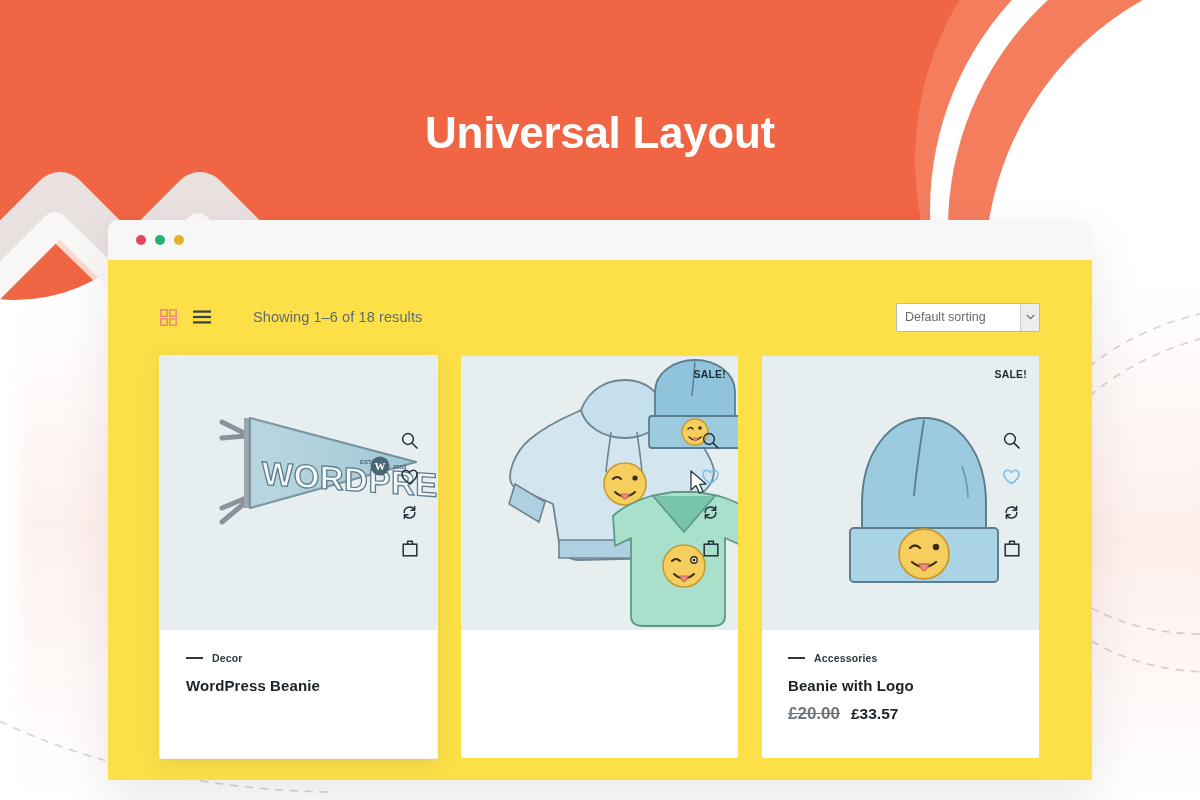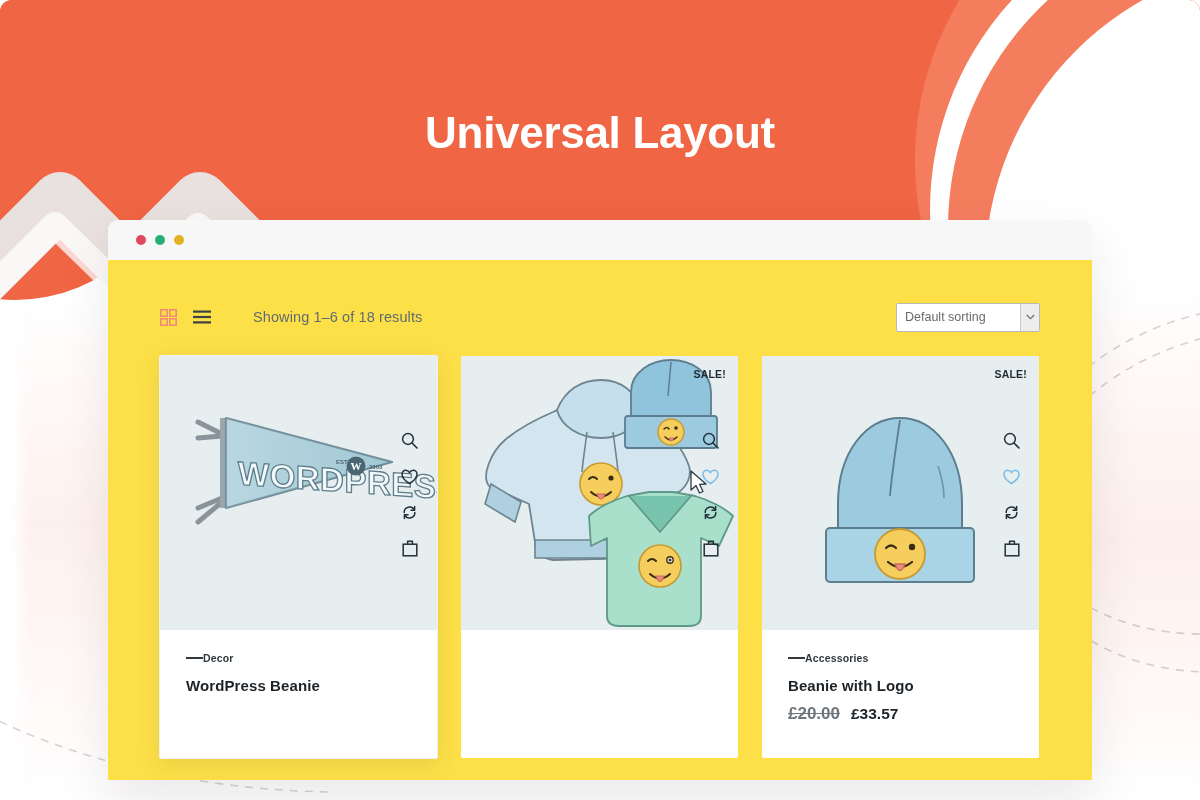--- a/index.html
+++ b/index.html
@@ -10,21 +10,20 @@
     overflow: hidden;
     font-family: "Liberation Sans", sans-serif;
   }
 
   #stage {
     position: relative;
     width: 1200px;
     height: 800px;
     background: #ffffff;
     overflow: hidden;
-    border-radius: 12px;
   }
 
   
   .bg-layer { position: absolute; inset: 0; overflow: hidden; }
 
   .hero-orange {
     position: absolute;
     left: 0; top: 0;
     width: 1200px; height: 252px;
     background: #F06543;
@@ -190,20 +189,21 @@
     box-shadow: 0 6px 22px rgba(40,50,60,0.10);
     border: 1px solid #F1F1F1;
     margin: -1px;
   }
 
   .product-media {
     position: relative;
     height: 274px;
     background: #E7EEF0;
     overflow: hidden;
+    padding-left: 24px;
   }
 
   .sale-badge {
     position: absolute;
     top: 12px; right: 12px;
     font-size: 10.5px;
     font-weight: bold;
     color: #1F2B33;
     letter-spacing: .2px;
     z-index: 4;
@@ -222,21 +222,21 @@
     width: 19px; height: 19px;
     display: flex; align-items: center; justify-content: center;
     cursor: pointer;
   }
 
   .product-info { padding: 22px 26px 34px 26px; }
 
   .cat-row {
     display: flex;
     align-items: center;
-    gap: 0;
+    gap: 9px;
     margin-bottom: 13px;
   }
   .cat-dash {
     display: inline-block;
     width: 17px; height: 1.6px;
     background: #30383D;
   }
   .cat-label {
     font-size: 10.5px;
     font-weight: bold;

